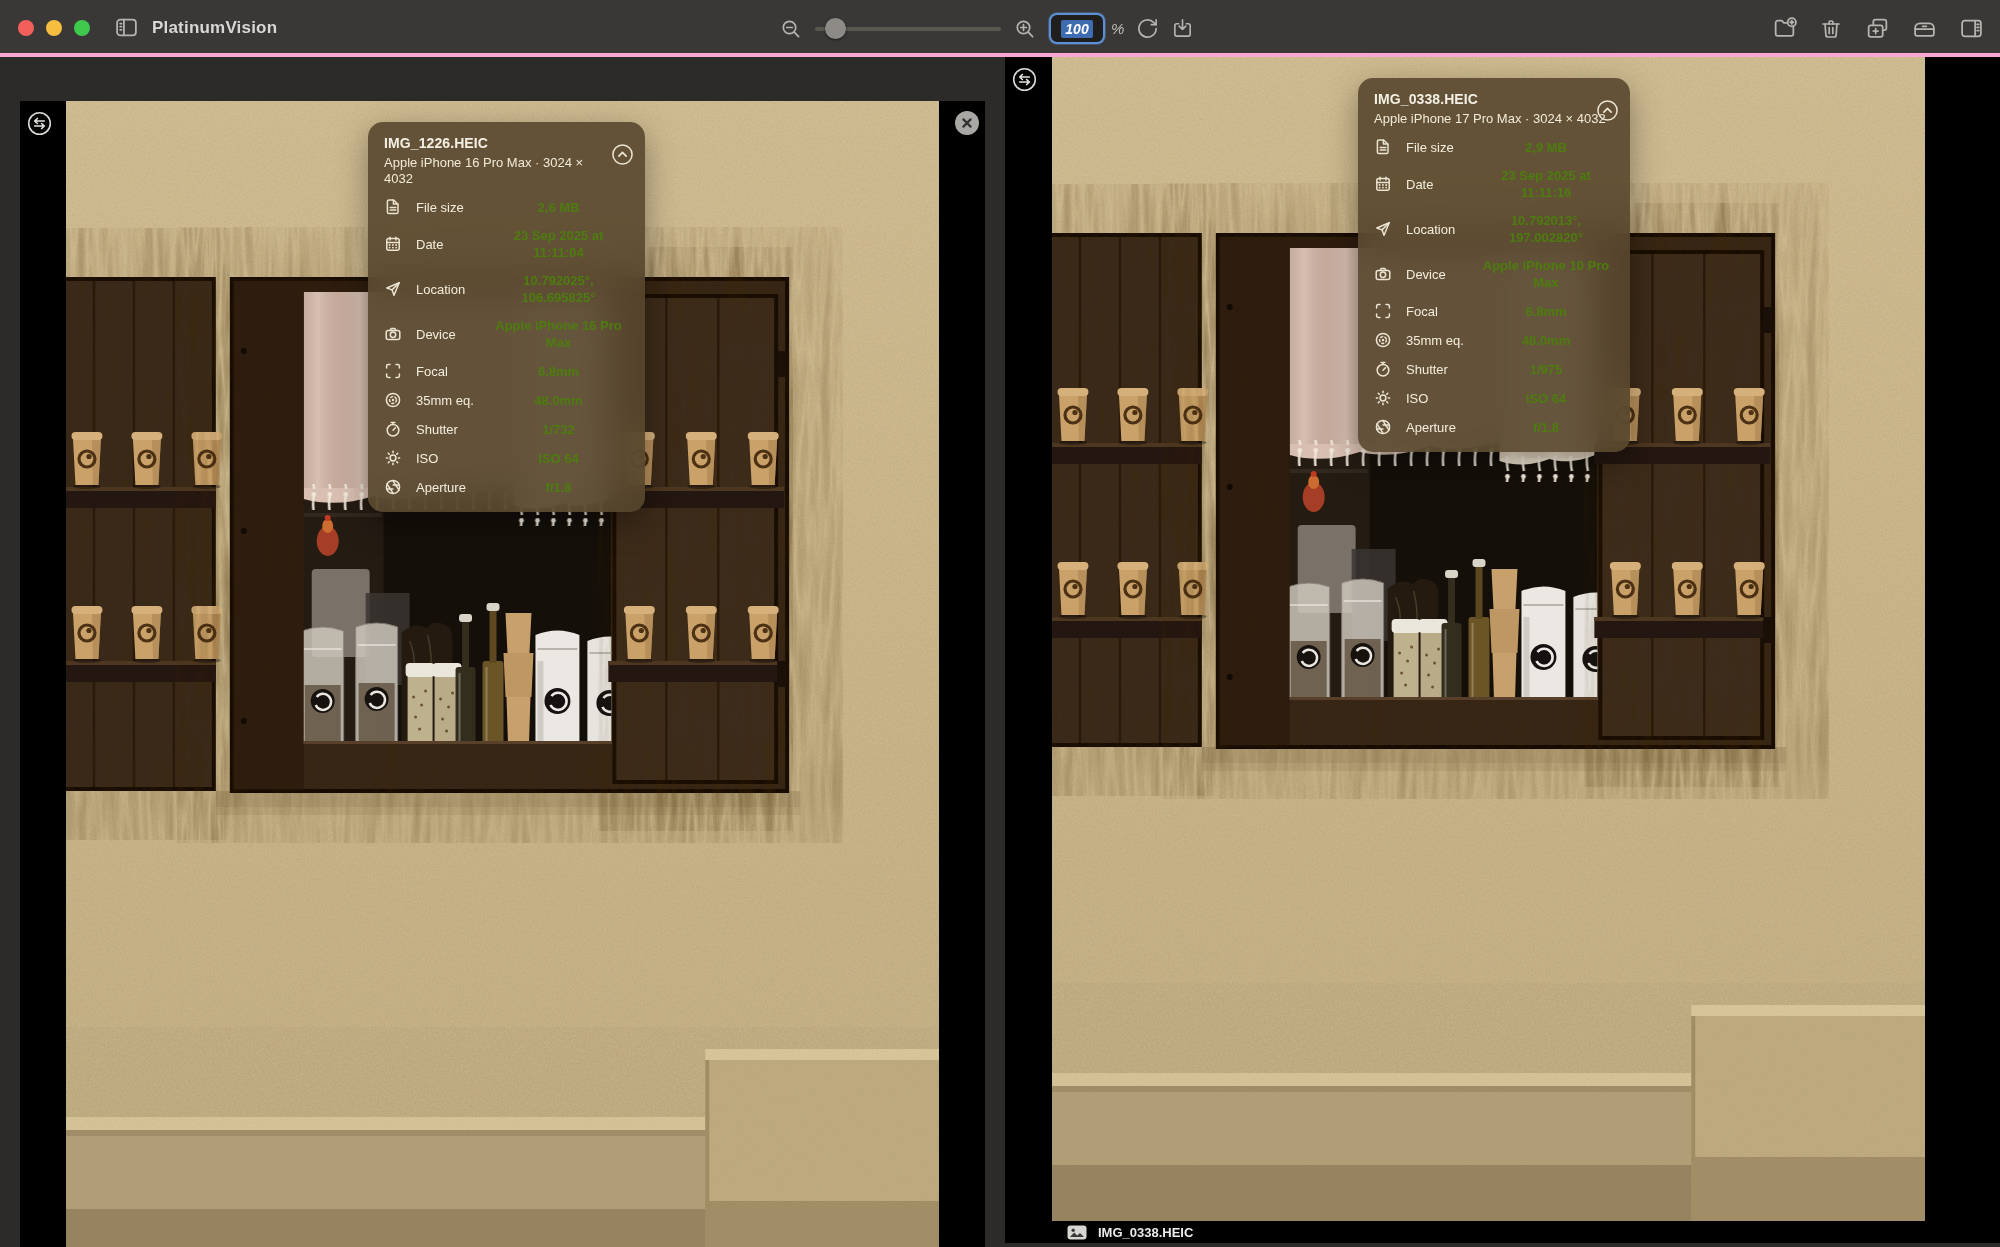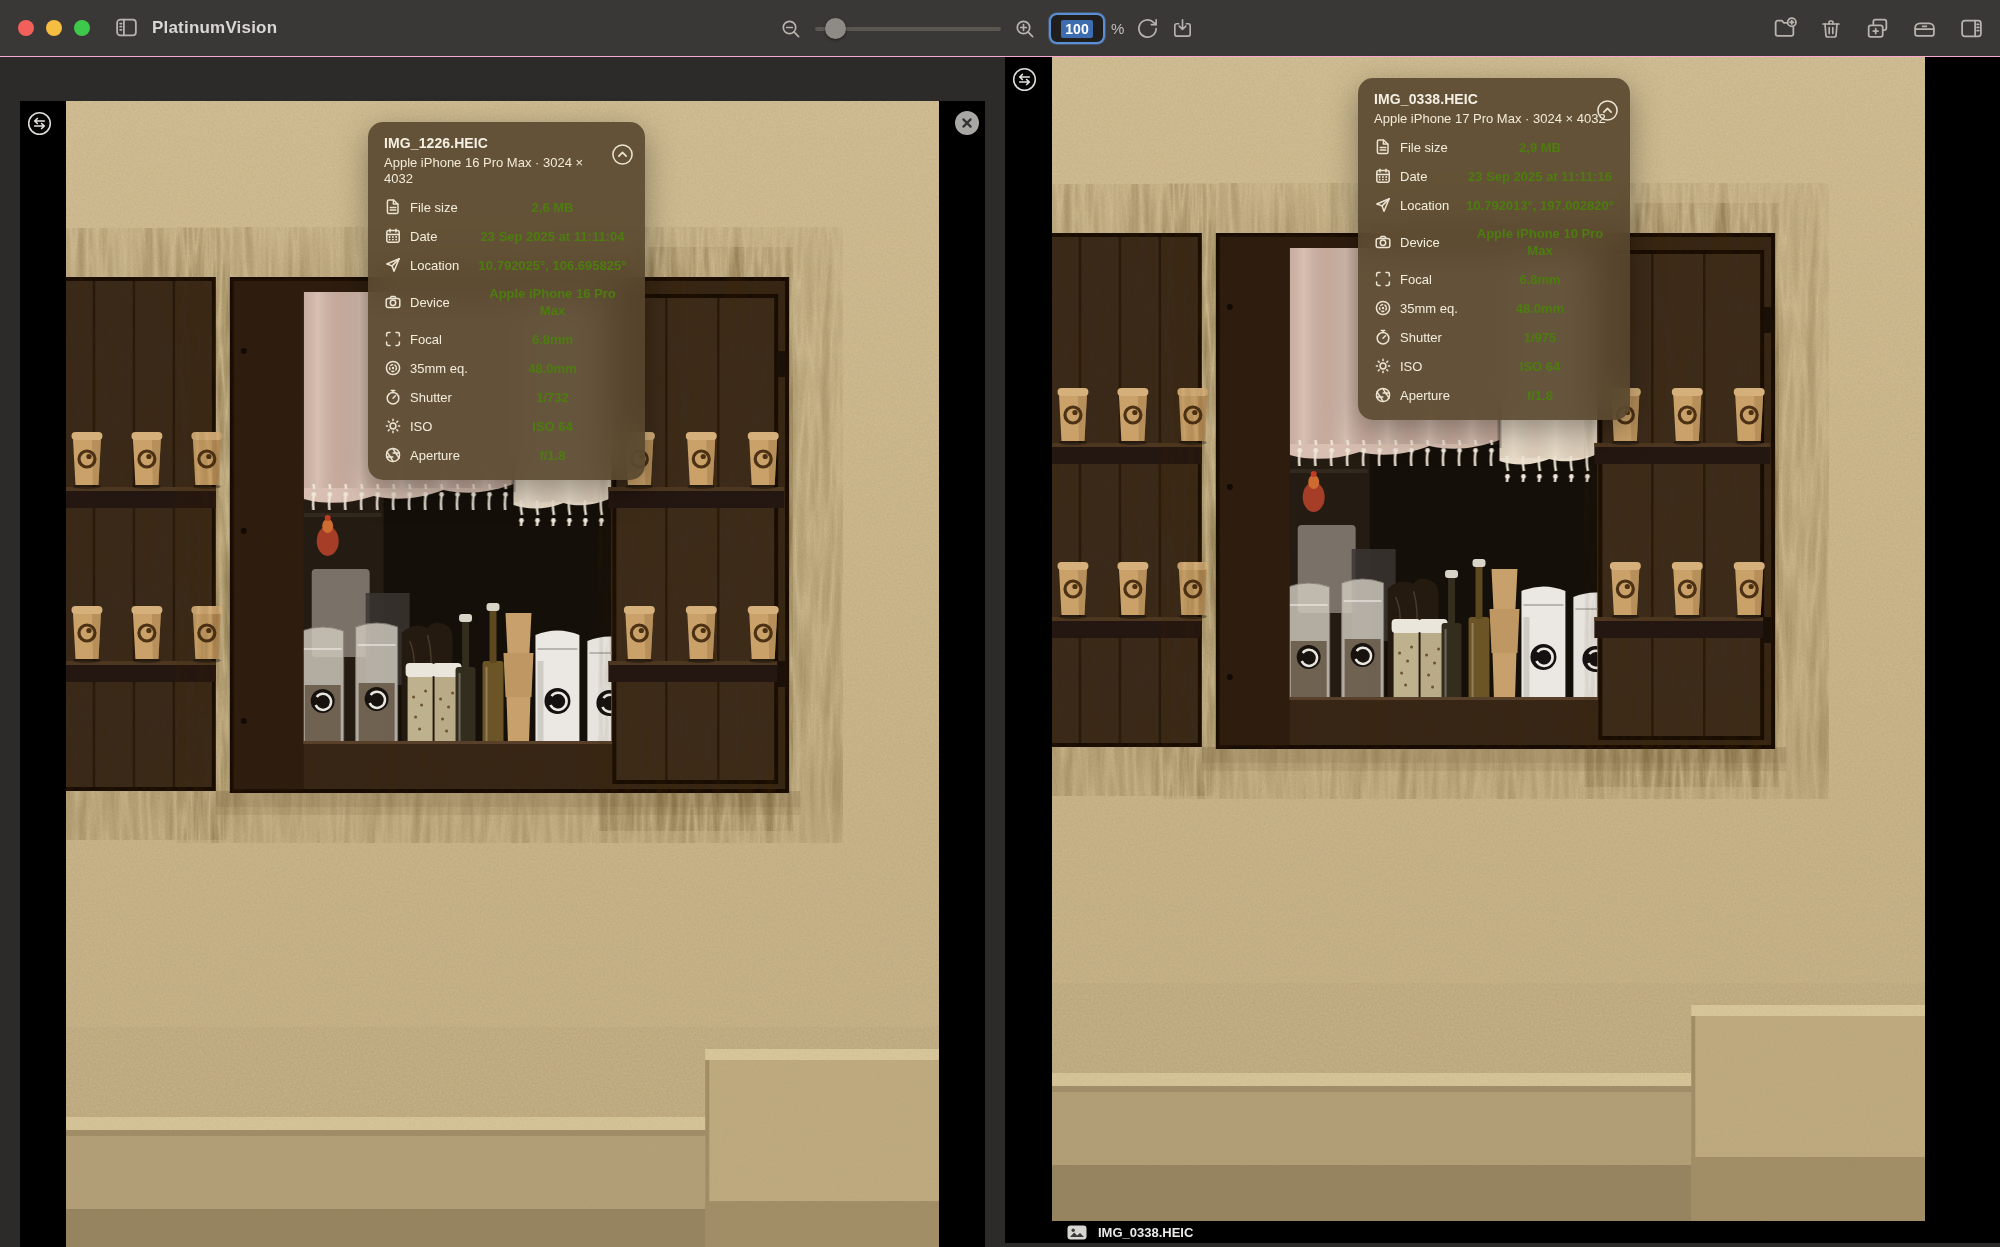--- a/index.html
+++ b/index.html
@@ -6,27 +6,27 @@
     --accent:#5b90d6; --selection:#3e6cb0; --titlebar:#3a3836;
     --icon:#b7b4af; --bg:#2c2b29;
   }
   *{margin:0;padding:0;box-sizing:border-box;}
   html,body{background:#1e1d1c;}
   body{font-family:"Liberation Sans","DejaVu Sans",sans-serif;}
   #app{position:relative;width:2000px;height:1247px;background:var(--bg);overflow:hidden;}
 
   
   .titlebar{position:absolute;left:0;top:0;width:2000px;height:57px;background:var(--titlebar);
-    border-bottom:1px solid #f9a8d4;}
+    border-bottom:4px solid #f9a8d4;}
   .lights{position:absolute;left:18px;top:20px;display:flex;gap:12px;}
   .light{width:16px;height:16px;border-radius:50%;border:none;cursor:default;}
   .light.red{background:#f3605b;} .light.yellow{background:#f6be40;} .light.green{background:#3fc94c;}
   .tb-sidebar{position:absolute;left:113px;top:15px;background:none;border:none;}
   .tb-title{position:absolute;left:152px;top:18px;font-size:17px;font-weight:700;color:#d9d7d4;letter-spacing:.2px;}
-  .tools-center{position:absolute;left:779px;top:0;height:57px;display:flex;align-items:center;gap:12px;}
+  .tools-center{position:absolute;left:779px;top:0;height:57px;display:flex;align-items:center;gap:12px;font-style:italic;}
   .tools-right{position:absolute;right:16px;top:0;height:57px;display:flex;align-items:center;gap:22px;}
   .tbtn{background:none;border:none;padding:0;line-height:0;cursor:default;}
   .tbtn svg{stroke:var(--icon);fill:none;stroke-width:1.7;stroke-linecap:round;stroke-linejoin:round;}
   .slider{position:relative;width:186px;height:4px;background:#5a5751;border-radius:2px;}
   .slider .thumb{position:absolute;left:10px;top:-9px;width:21px;height:21px;border-radius:50%;
     background:#8e8b86;box-shadow:0 1px 3px rgba(0,0,0,.5);}
   .zoom-field{width:56px;height:31px;border:2.5px solid var(--accent);border-radius:8px;background:#201f1e;
     display:flex;align-items:center;justify-content:center;box-shadow:0 0 0 1px rgba(91,144,214,.35);}
   .zoom-sel{background:var(--selection);color:#fff;font-size:14px;font-weight:700;padding:1px 4px;border-radius:2px;}
   .pct{color:#c2bfba;font-size:15px;margin-left:-6px;}
@@ -46,21 +46,21 @@
   .meta-panel{position:absolute;top:21px;border-radius:15px;padding:13px 16px 16px;
     background:rgba(88,71,46,.9);-webkit-backdrop-filter:blur(16px) saturate(1.05);backdrop-filter:blur(16px) saturate(1.05);
     color:#f4efe4;z-index:5;box-shadow:0 10px 32px rgba(0,0,0,.35);}
   .pane-a .meta-panel{left:348px;width:277px;}
   .pane-b .meta-panel{left:353px;width:272px;}
   .p-title{font-size:14px;font-weight:700;letter-spacing:.1px;}
   .p-sub{font-size:13px;line-height:16px;margin-top:4px;color:#f1ead9;}
   .pane-a .p-sub{max-width:214px;}
   .collapse{position:absolute;top:21px;right:11px;background:none;border:none;padding:0;line-height:0;}
   .meta-rows{margin-top:6px;}
-  .meta-row{display:grid;grid-template-columns:26px 66px auto;align-items:center;margin-top:11px;}
+  .meta-row{display:grid;grid-template-columns:26px 66px auto;column-gap:6px;align-items:center;margin-top:11px;}
   .row-icon{width:18px;height:18px;}
   .row-icon use{stroke:#ece4d2;fill:none;stroke-width:1.5;stroke-linecap:round;stroke-linejoin:round;}
   .row-label{font-size:13px;color:#f3eddd;}
   .row-value{font-size:13px;line-height:17px;font-weight:700;color:#4d7c0f;text-align:center;}
 
   .watermark{position:absolute;right:12px;bottom:48px;width:132px;height:94px;z-index:3;}
   .hiddefs{position:absolute;width:0;height:0;overflow:hidden;}
 </style>
 </head>
 <body>

